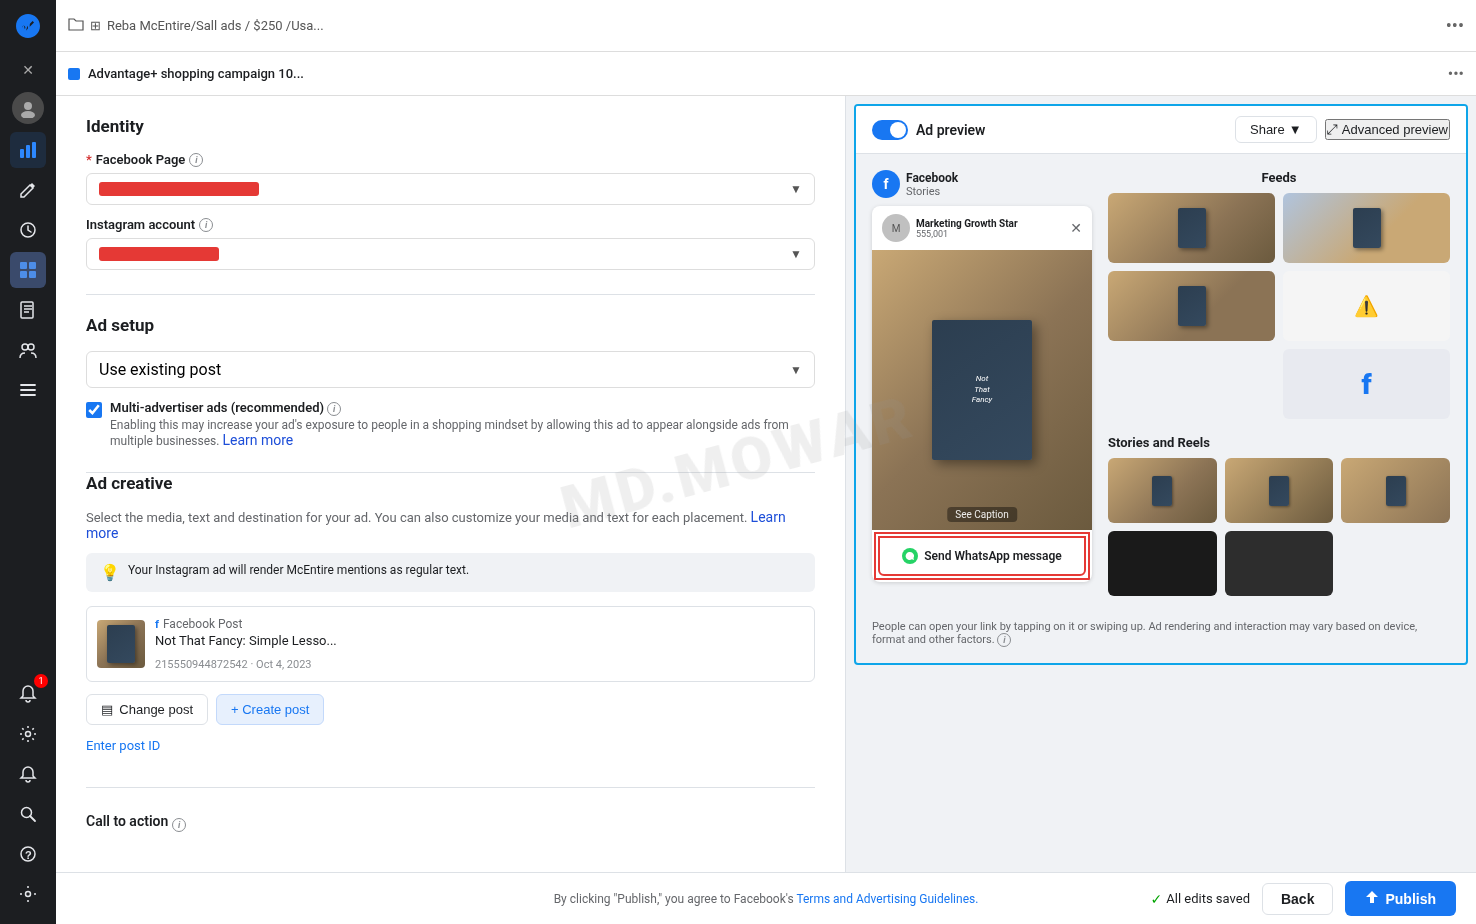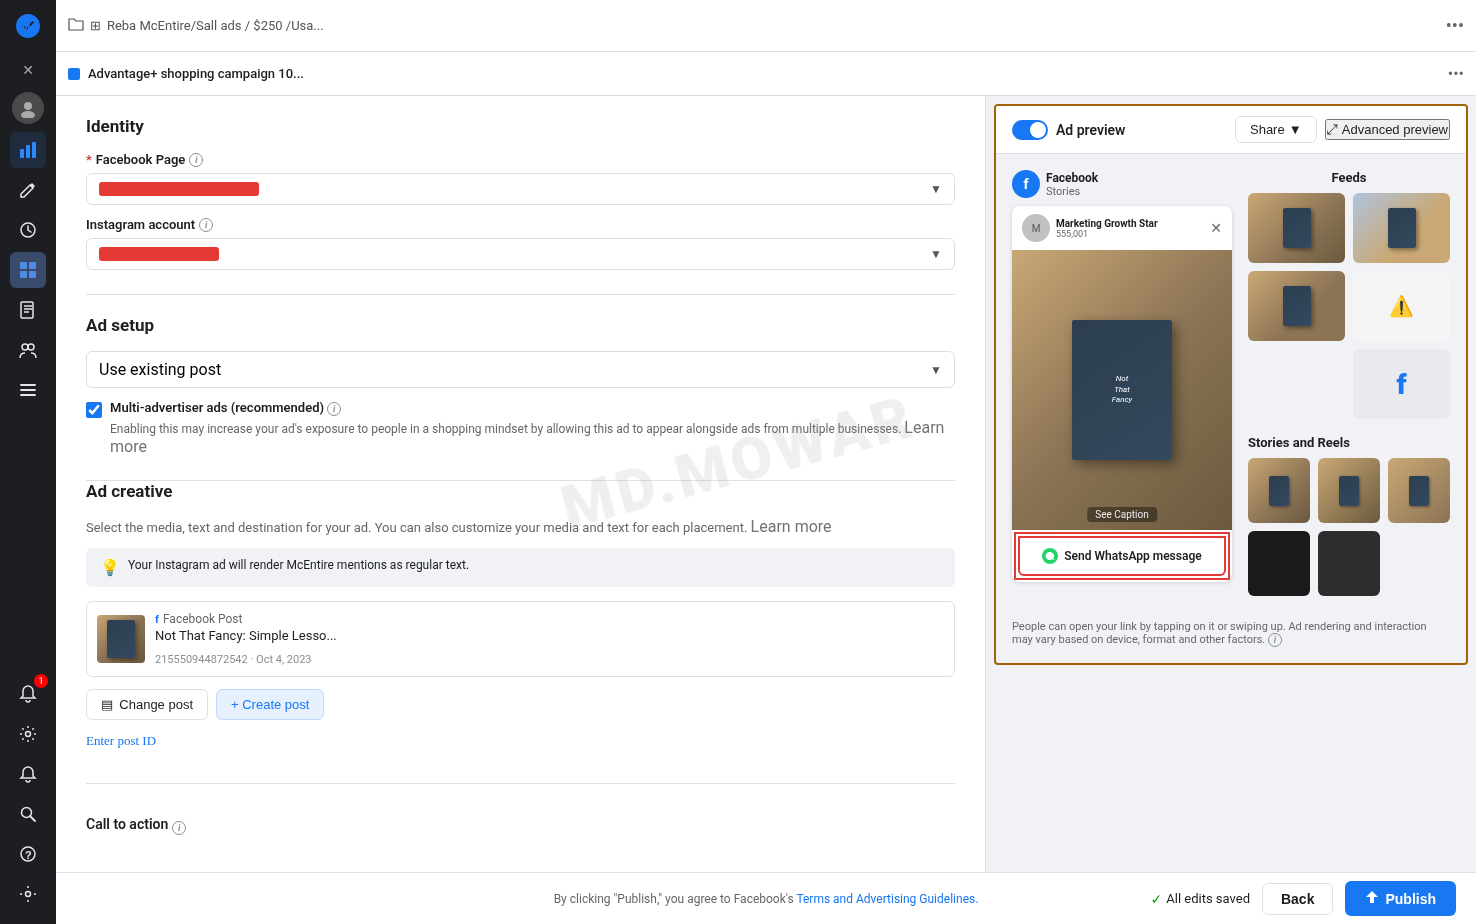--- a/index.html
+++ b/index.html
@@ -35,21 +35,21 @@
       padding: 0 12px; height: 44px; flex-shrink: 0;
     }
     .campaign-indicator { width: 12px; height: 12px; background: #1877f2; border-radius: 2px; margin-right: 8px; }
     .campaign-title { font-size: 13px; color: #1c1e21; font-weight: 500; flex: 1; }
     .campaign-more { color: #666; cursor: pointer; font-size: 16px; }
 
     
     .content-area { display: flex; flex: 1; overflow: hidden; }
 
     
-    .form-panel { width: 930px; overflow-y: auto; background: #fff; border-right: 1px solid #dde1e6; padding: 20px 30px; flex-shrink: 0; }
+    .form-panel { width: 790px; overflow-y: auto; background: #fff; border-right: 1px solid #dde1e6; padding: 20px 30px; flex-shrink: 0; }
 
     
     .section-title { font-size: 17px; font-weight: 700; color: #1c1e21; margin-bottom: 16px; }
     .subsection-title { font-size: 14px; font-weight: 600; color: #1c1e21; margin-bottom: 8px; }
     .field-label { font-size: 13px; font-weight: 600; color: #1c1e21; margin-bottom: 6px; display: flex; align-items: center; gap: 4px; }
     .required-star { color: #d32f2f; }
     .info-icon { display: inline-flex; align-items: center; justify-content: center; width: 14px; height: 14px; border-radius: 50%; border: 1.5px solid #8a8d91; color: #8a8d91; font-size: 9px; cursor: pointer; font-style: italic; font-weight: bold; }
 
     
     .dropdown-field {
@@ -61,21 +61,21 @@
     .dropdown-arrow { color: #555; font-size: 12px; }
 
     
     .ad-setup-section { margin-top: 24px; padding-top: 20px; border-top: 1px solid #dde1e6; }
 
     
     .checkbox-row { display: flex; align-items: flex-start; gap: 8px; margin: 12px 0; }
     .checkbox { width: 16px; height: 16px; accent-color: #1877f2; margin-top: 2px; flex-shrink: 0; }
     .checkbox-label { font-size: 13px; font-weight: 600; color: #1c1e21; }
     .checkbox-desc { font-size: 12px; color: #65676b; margin-top: 2px; }
-    .learn-more { color: #737373; text-decoration: none; font-size: 16px; }
+    .learn-more { color: #1d4ed8; text-decoration: none; font-size: 14px; }
 
     
     .ad-creative-section { margin-top: 24px; border-top: 1px solid #dde1e6; }
     .ad-creative-desc { font-size: 13px; color: #65676b; margin-bottom: 12px; }
 
     
     .info-banner { background: #f0f2f5; border-radius: 6px; padding: 10px 14px; display: flex; align-items: flex-start; gap: 8px; margin-bottom: 14px; }
     .bulb-icon { font-size: 16px; flex-shrink: 0; }
     .info-banner-text { font-size: 12px; color: #1c1e21; }
 
@@ -86,27 +86,27 @@
     .post-platform { display: flex; align-items: center; gap: 4px; font-size: 12px; color: #65676b; margin-bottom: 2px; }
     .post-title { font-size: 13px; font-weight: 400; color: #1c1e21; margin-bottom: 10px; }
     .post-meta { font-size: 11px; color: #8a8d91; }
 
     
     .action-buttons-row { display: flex; gap: 8px; margin-bottom: 10px; }
     .action-btn { display: flex; align-items: center; gap: 6px; border: 1px solid #dde1e6; border-radius: 6px; padding: 7px 14px; font-size: 13px; color: #1c1e21; cursor: pointer; background: #fff; font-weight: 500; }
     .action-btn-primary { background: #e7f0fd; color: #1877f2; border-color: #c3d9fb; }
 
     
-    .enter-post-id { font-size: 13px; color: #1877f2; cursor: pointer; text-decoration: none; margin-bottom: 14px; display: inline-block; font-family: Liberation Serif, serif; }
+    .enter-post-id { font-size: 13px; color: #1877f2; cursor: pointer; text-decoration: none; margin-bottom: 14px; display: inline-block; }
 
     
     .add-music-section { margin: 14px 0; }
 
     
-    .cta-section { margin-top: 20px; padding-top: 32px; border-top: 1px solid #dde1e6; }
+    .cta-section { margin-top: 20px; padding-top: 25px; border-top: 1px solid #dde1e6; }
     .cta-label-row { display: flex; align-items: center; gap: 4px; margin-bottom: 8px; }
 
     
     .preview-panel { flex: 1; background: #f0f2f5; overflow-y: auto; min-width: 450px; }
     .preview-header { display: flex; align-items: center; justify-content: space-between; padding: 10px 16px; background: #fff; border-bottom: 1px solid #dde1e6; }
     .ad-preview-toggle { display: flex; align-items: center; gap: 8px; font-size: 14px; font-weight: 600; color: #1c1e21; }
     .toggle-switch { width: 36px; height: 20px; background: #1877f2; border-radius: 10px; position: relative; }
     .toggle-knob { width: 16px; height: 16px; background: #fff; border-radius: 50%; position: absolute; top: 2px; left: 18px; }
     .share-btn { display: flex; align-items: center; gap: 4px; border: 1px solid #dde1e6; border-radius: 6px; padding: 5px 14px; font-size: 13px; color: #1c1e21; cursor: pointer; background: #fff; }
     .advanced-preview-btn { display: flex; align-items: center; gap: 4px; font-size: 13px; color: #1c1e21; cursor: pointer; font-weight: 500; }
@@ -175,21 +175,21 @@
     
     ::-webkit-scrollbar { width: 6px; }
     ::-webkit-scrollbar-track { background: #f1f1f1; }
     ::-webkit-scrollbar-thumb { background: #ccc; border-radius: 3px; }
 
     
     .redacted-sm { width: 160px; }
     .redacted-md { width: 120px; }
 
     
-    .preview-panel-wrapper { border: 2px solid #a16207; border-radius: 4px; margin: 8px; overflow: hidden; }
+    .preview-panel-wrapper { border: 2px solid #0ea5e9; border-radius: 4px; margin: 8px; overflow: hidden; }
   </style>
 </head>
 <body>
 
 <div class="sidebar">
   <div class="sidebar-logo">
     <svg width="28" height="28" viewBox="0 0 28 28">
       <path d="M14 2C7.37 2 2 7.37 2 14s5.37 12 12 12 12-5.37 12-12S20.63 2 14 2zm-2 16.5l-4-4 1.41-1.41L12 15.67l6.59-6.58L20 10.5l-8 8z" fill="#1877f2"></path>
       <text x="5" y="20" font-size="14" font-weight="900" fill="#1877f2" font-family="Arial">M</text>
     </svg>

